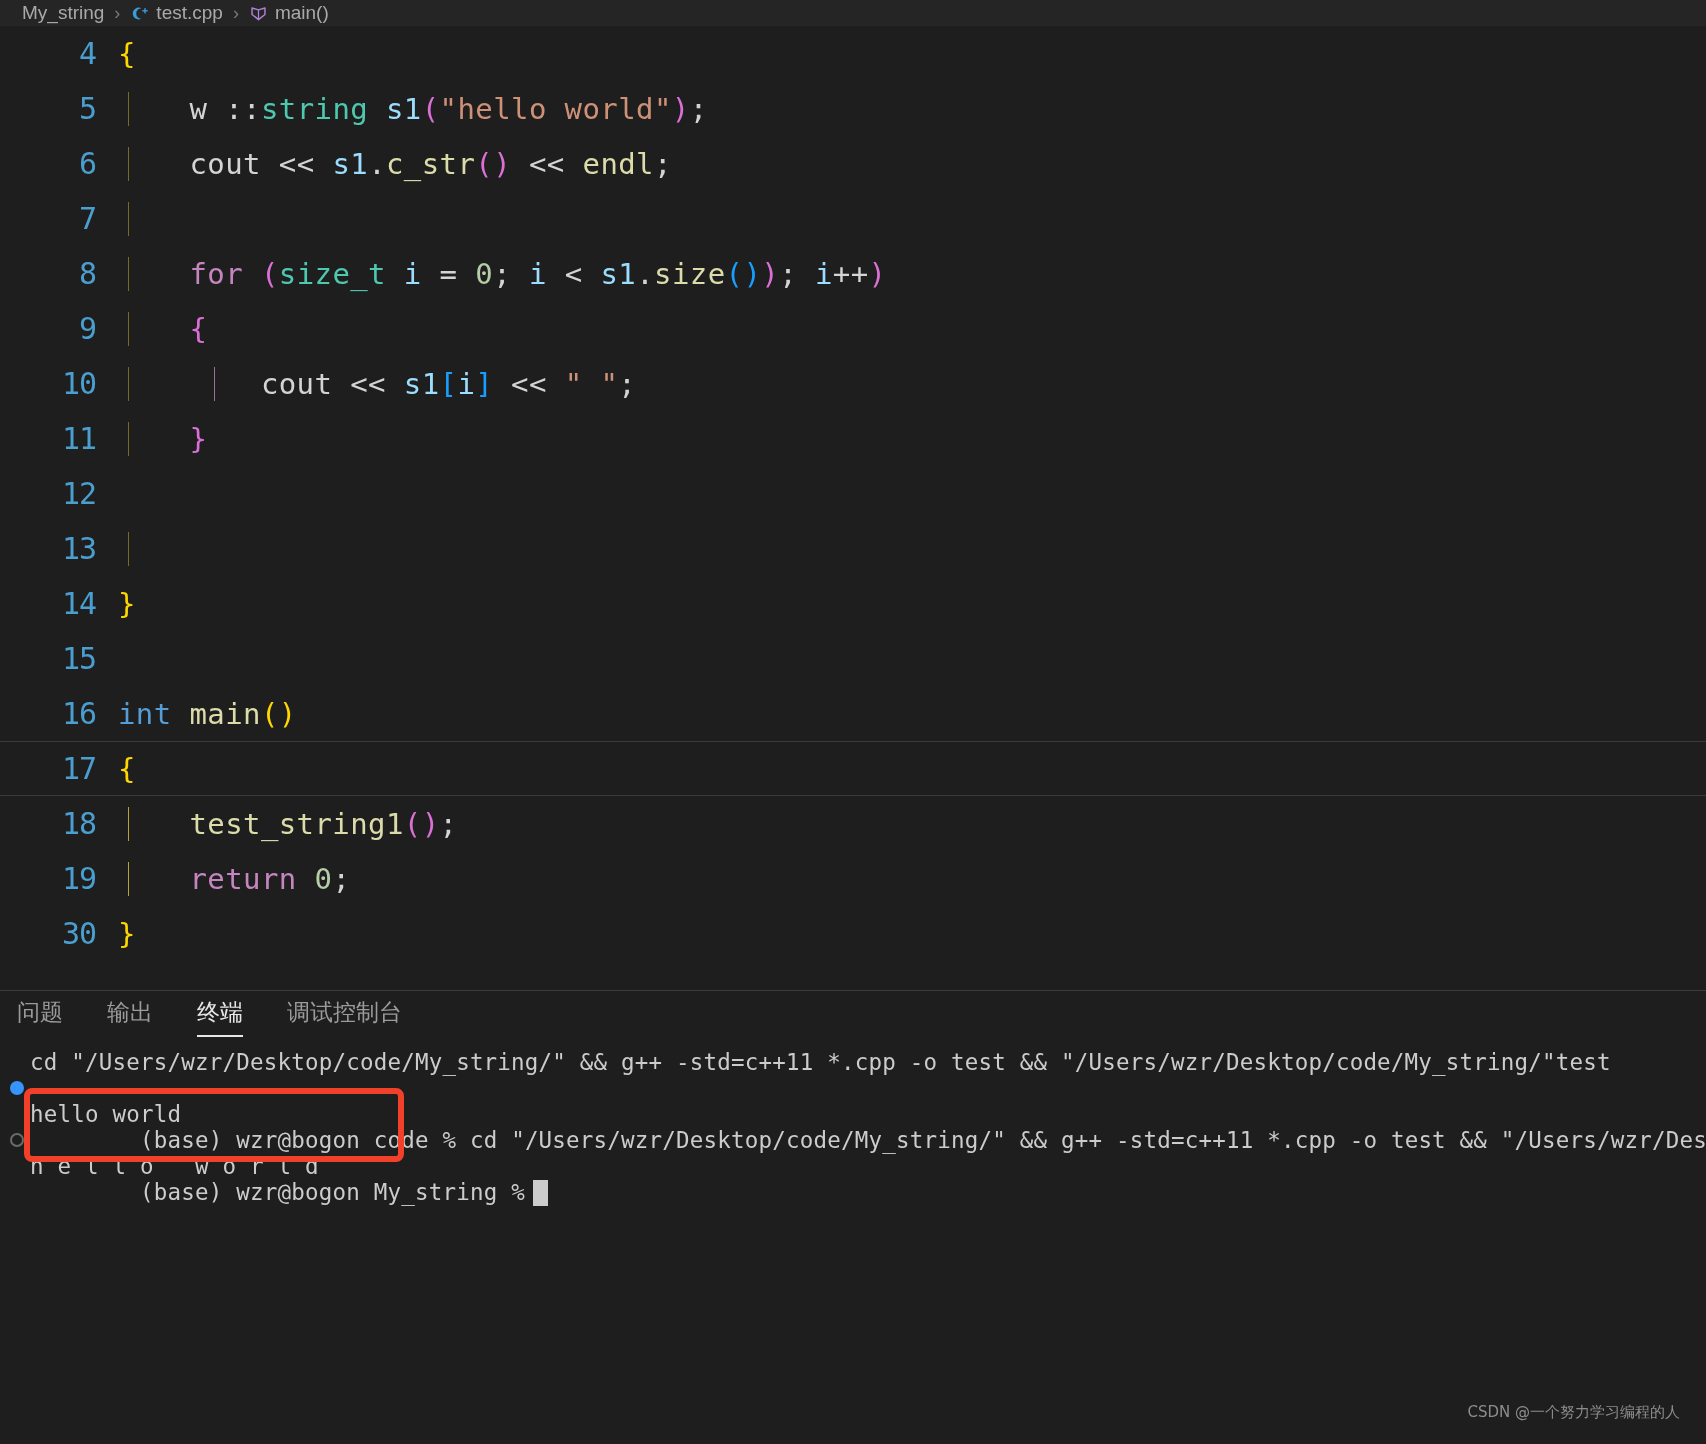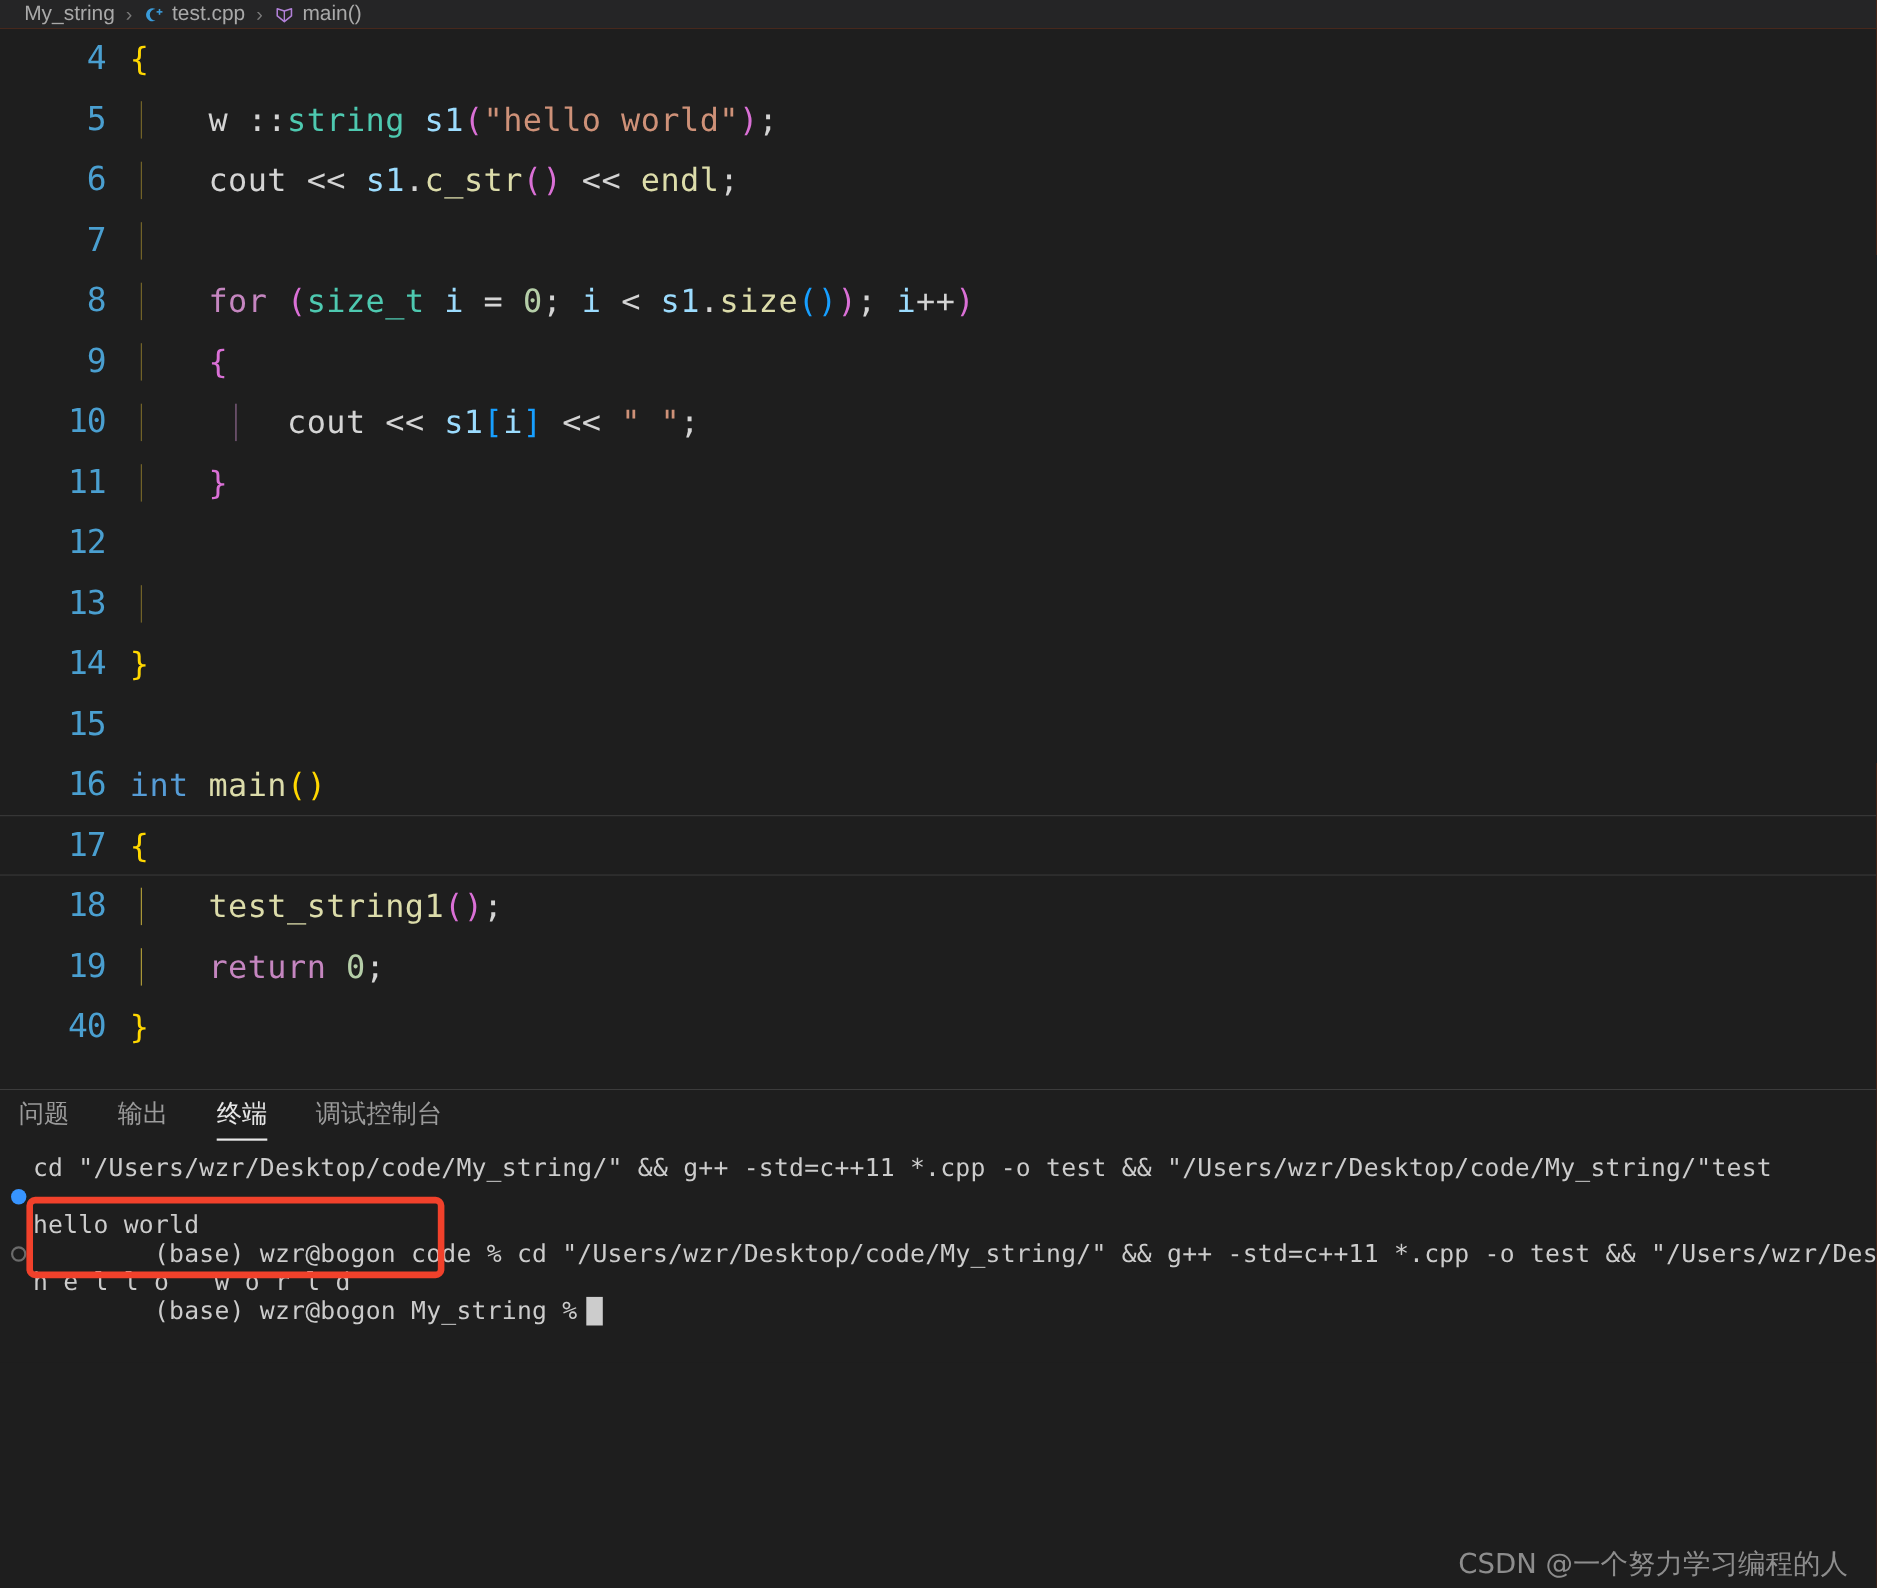--- a/index.html
+++ b/index.html
@@ -182,23 +182,23 @@
     pointer-events: none;
     left: 24px;
     top: 1088px;
     width: 368px;
     height: 62px;
   }
 
   .watermark {
     position: absolute;
     right: 26px;
-    bottom: 6px;
+    bottom: 22px;
     color: #8d8d8d;
-    font-size: 25px;
+    font-size: 15px;
     font-family: "DejaVu Sans", "Liberation Sans", sans-serif;
     white-space: nowrap;
   }
   .filler { background: #1e1e1e; flex: 1 1 auto; }
 </style>
 </head>
 <body>
 
 <div id="app">
 
@@ -305,21 +305,21 @@
         <span class="lineno">18</span>
         <span class="code"><span class="guide gy"></span>    <span class="t-fn">test_string1</span><span class="t-br-p">()</span><span class="t-plain">;</span></span>
       </div>
 
       <div class="line">
         <span class="lineno">19</span>
         <span class="code"><span class="guide gy"></span>    <span class="t-kw">return</span> <span class="t-num">0</span><span class="t-plain">;</span></span>
       </div>
 
       <div class="line">
-        <span class="lineno">40</span>
+        <span class="lineno">30</span>
         <span class="code"><span class="t-br-y">}</span></span>
       </div>
 
     </div>
   </div>
 
   <div class="panel">
     <div class="panel-tabs">
       <div class="panel-tab">问题</div>
       <div class="panel-tab">输出</div>

